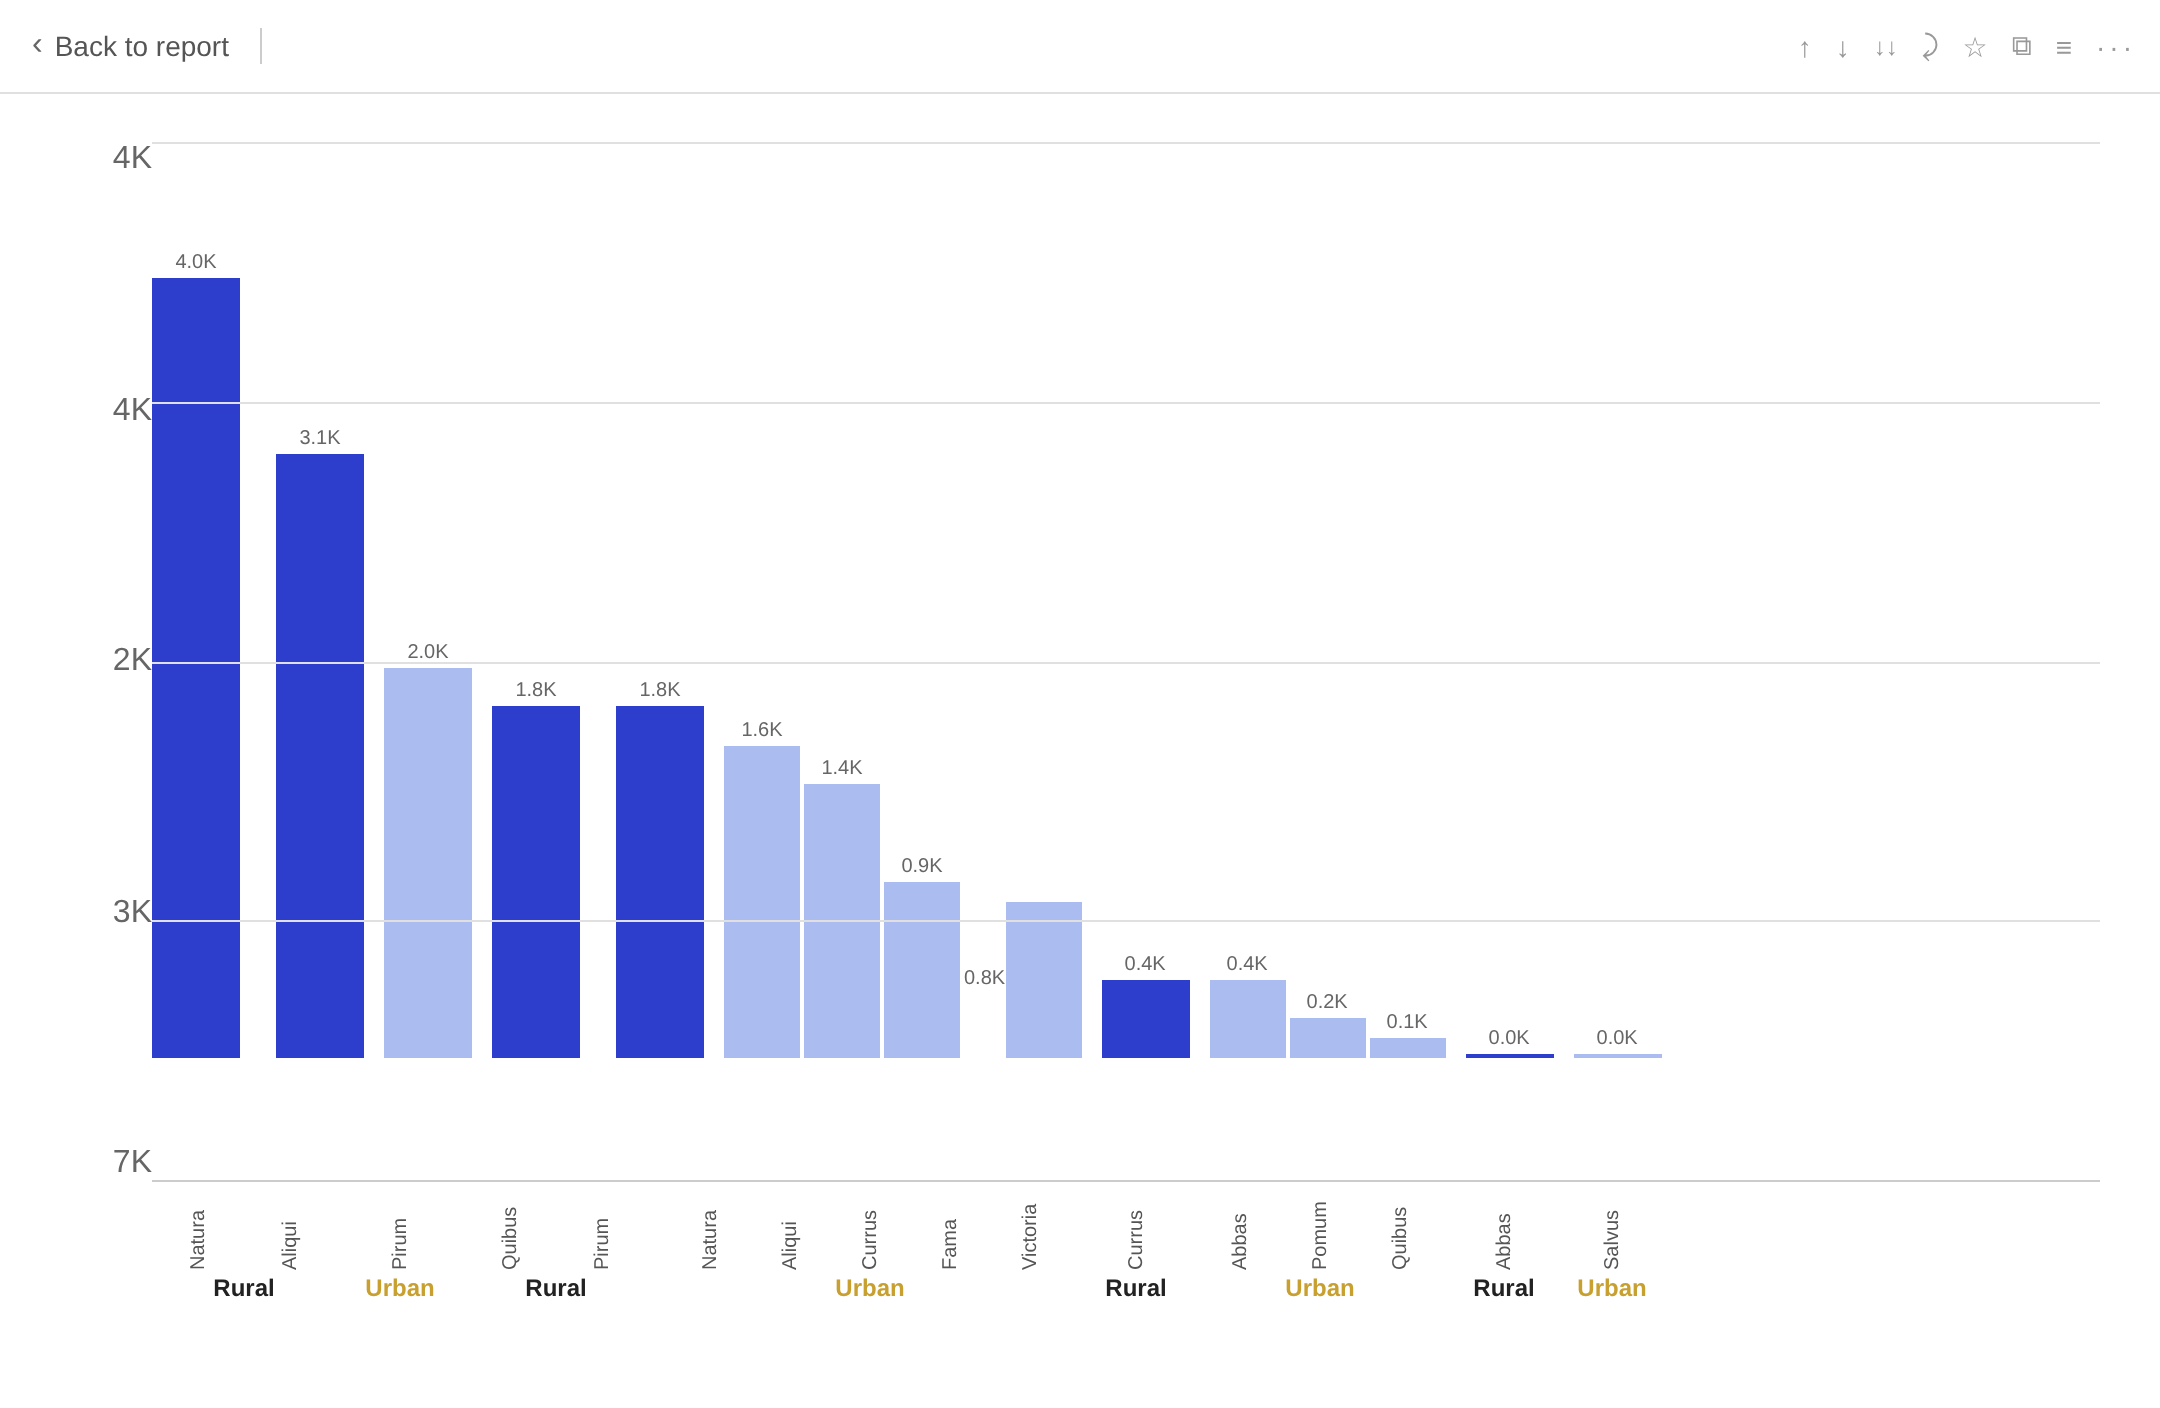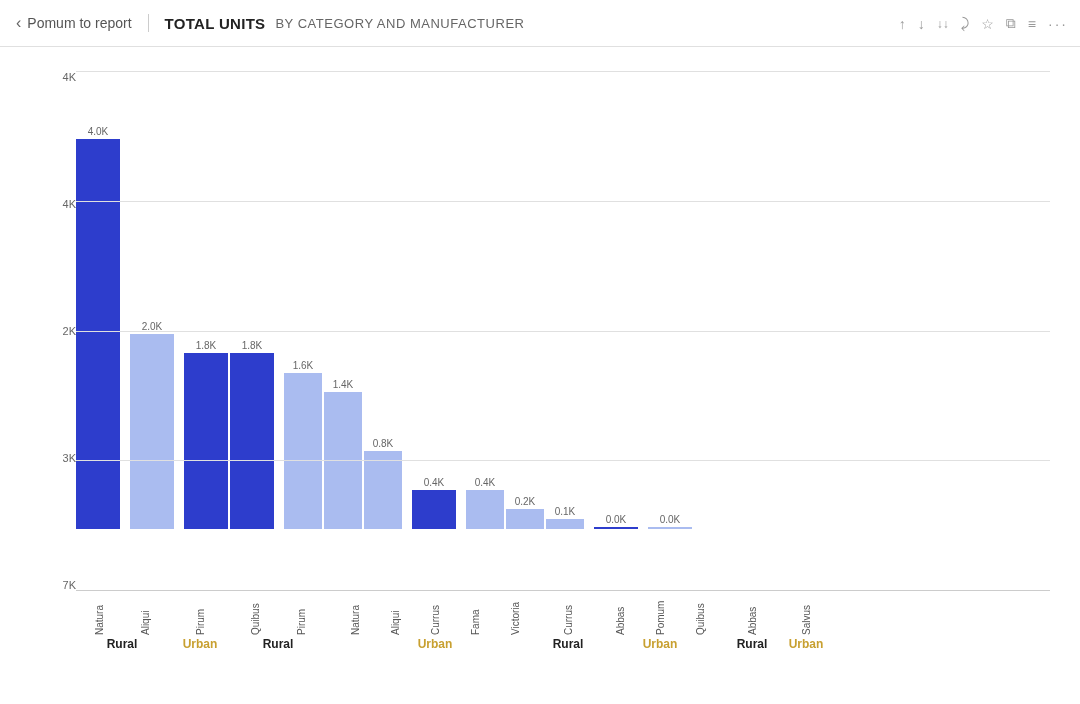--- a/index.html
+++ b/index.html
@@ -53,37 +53,33 @@
     }
     .toolbar-icons span { cursor: pointer; }
 
     .chart-area {
       padding: 20px 30px 10px 40px;
       height: calc(704px - 88px);
       display: flex;
       flex-direction: column;
     }
     .y-label {
-      font-size: 11px;
+      font-size: 16px;
       color: #666;
     }
   </style>
 </head>
 <body>
 
 <div>
 
   <div class="header">
     <div class="back-link">
       <span class="chevron">‹</span>
-      <span>Pomum to report</span>
-    </div>
-    <div class="header-title">
-      <span class="main-title">TOTAL UNITS</span>
-      <span class="sub-title">BY CATEGORY AND MANUFACTURER</span>
+      <span>Back to report</span>
     </div>
     <div class="toolbar-icons">
       <span>↑</span>
       <span>↓</span>
       <span style="font-size:12px;">↓↓</span>
       <span>⤸</span>
       <span>☆</span>
       <span>⧉</span>
       <span>≡</span>
       <span style="letter-spacing:2px;">···</span>
@@ -113,38 +109,42 @@
           </div>
 
           <div style="flex:1; display:flex; align-items:flex-end; padding-bottom:62px; gap:3px; padding-top:4px;">
 
             <div style="display:flex; flex-direction:column; align-items:center; flex:0 0 auto;">
               <div style="display:flex; align-items:flex-end; gap:18px;">
                 <div style="display:flex; flex-direction:column; align-items:center;">
                   <span style="font-size:10px; color:#666; margin-bottom:2px;">4.0K</span>
                   <div style="width:44px; height:390px; background:#2d3dcc;"></div>
                 </div>
+                <div style="display:flex; flex-direction:column; align-items:center;">
+                  <span style="font-size:10px; color:#666; margin-bottom:2px;">3.1K</span>
+                  <div style="width:44px; height:302px; background:#2d3dcc;"></div>
+                </div>
               </div>
             </div>
 
             <div style="width:4px;"></div>
 
             <div style="display:flex; flex-direction:column; align-items:center; flex:0 0 auto;">
               <div style="display:flex; align-items:flex-end; gap:2px;">
                 <div style="display:flex; flex-direction:column; align-items:center;">
                   <span style="font-size:10px; color:#666; margin-bottom:2px;">2.0K</span>
                   <div style="width:44px; height:195px; background:#aabcf0;"></div>
                 </div>
               </div>
             </div>
 
             <div style="width:4px;"></div>
 
             <div style="display:flex; flex-direction:column; align-items:center; flex:0 0 auto;">
-              <div style="display:flex; align-items:flex-end; gap:2px;">
+              <div style="display:flex; align-items:flex-end; gap:18px;">
                 <div style="display:flex; flex-direction:column; align-items:center;">
                   <span style="font-size:10px; color:#666; margin-bottom:2px;">1.8K</span>
                   <div style="width:44px; height:176px; background:#2d3dcc;"></div>
                 </div>
                 <div style="display:flex; flex-direction:column; align-items:center;">
                   <span style="font-size:10px; color:#666; margin-bottom:2px;">1.8K</span>
                   <div style="width:44px; height:176px; background:#2d3dcc;"></div>
                 </div>
               </div>
             </div>
@@ -155,20 +155,24 @@
               <div style="display:flex; align-items:flex-end; gap:2px;">
                 <div style="display:flex; flex-direction:column; align-items:center;">
                   <span style="font-size:10px; color:#666; margin-bottom:2px;">1.6K</span>
                   <div style="width:38px; height:156px; background:#aabcf0;"></div>
                 </div>
                 <div style="display:flex; flex-direction:column; align-items:center;">
                   <span style="font-size:10px; color:#666; margin-bottom:2px;">1.4K</span>
                   <div style="width:38px; height:137px; background:#aabcf0;"></div>
                 </div>
                 <div style="display:flex; flex-direction:column; align-items:center;">
+                  <span style="font-size:10px; color:#666; margin-bottom:2px;">0.9K</span>
+                  <div style="width:38px; height:88px; background:#aabcf0;"></div>
+                </div>
+                <div style="display:flex; flex-direction:row; align-items:center;">
                   <span style="font-size:10px; color:#666; margin-bottom:2px;">0.8K</span>
                   <div style="width:38px; height:78px; background:#aabcf0;"></div>
                 </div>
               </div>
             </div>
 
             <div style="width:4px;"></div>
 
             <div style="display:flex; flex-direction:column; align-items:center; flex:0 0 auto;">
               <div style="display:flex; align-items:flex-end; gap:2px;">

